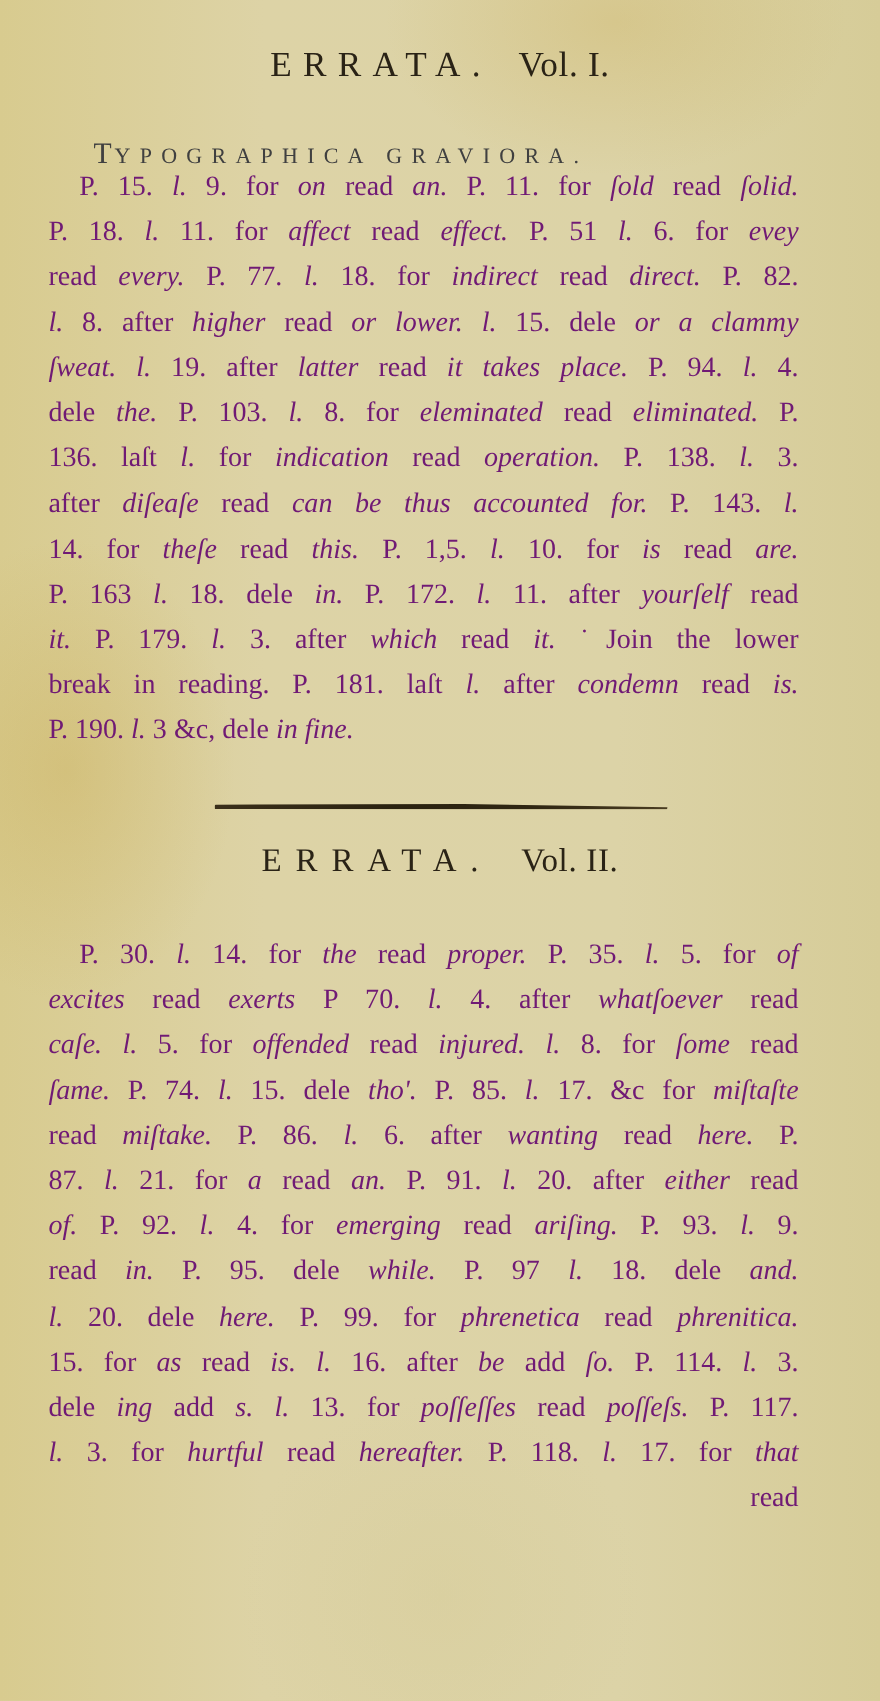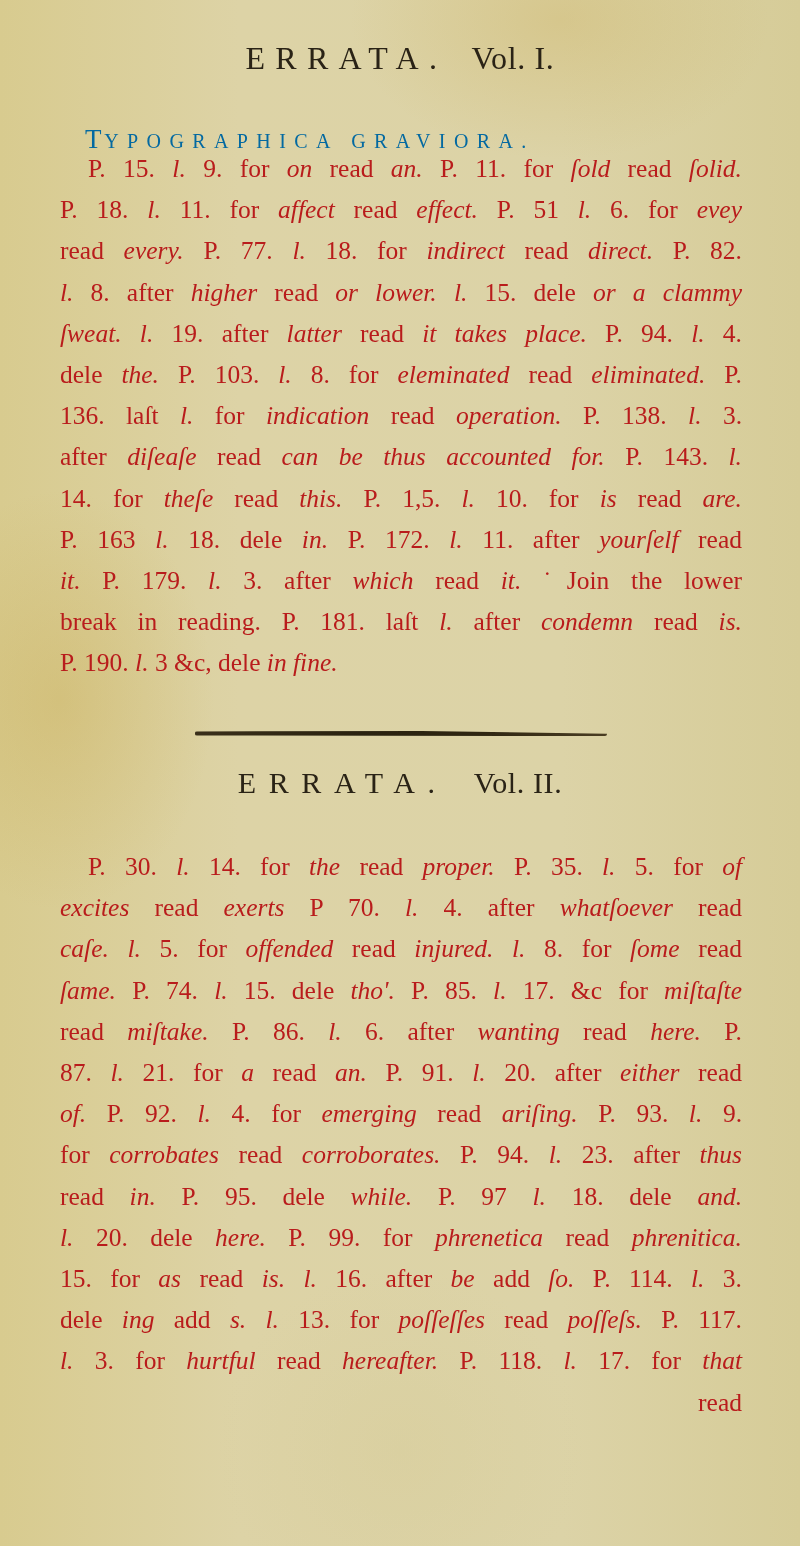--- a/index.html
+++ b/index.html
@@ -27,31 +27,31 @@
       color: #2a2316;
     }
     .heading .vol { letter-spacing: 0.02em; margin-left: 6px; }
     #h1 { top: 40px; }
     #h2 { top: 766px; font-size: 30px; letter-spacing: 0.42em; }
     .subheading {
       position: absolute;
       top: 124px; left: 85px; width: 640px;
       font-size: 20px;
       letter-spacing: 0.42em;
-      color: #0369a1;
+      color: #404040;
     }
     .subheading .cap { font-size: 27px; letter-spacing: 0.1em; }
     .block {
       position: absolute;
-      left: 60px;
+      left: 44px;
       width: 682px;
       font-size: 25.5px;
       line-height: 41.2px;
       text-align: justify;
-      color: #b91c1c;
+      color: #701a75;
     }
     .block .line { display: block; white-space: nowrap; text-align-last: justify; text-align: justify; }
     .block .line.last { text-align-last: left; }
     .block .line.indent { padding-left: 28px; }
     .block .line.right { text-align: right; text-align-last: right; }
     #vol1-block { top: 148px; }
     #vol2-block { top: 846px; }
     i { font-style: italic; }
     .rule {
       position: absolute;
@@ -100,21 +100,20 @@
   </div>
 
   <div class="block" id="vol2-block">
       <span class="line indent"><span>P. 30. </span><i>l.</i><span> 14. for </span><i>the</i><span> read </span><i>proper.</i><span> P. 35. </span><i>l.</i><span> 5. for </span><i>of</i></span>
       <span class="line"><i>excites</i><span> read </span><i>exerts</i><span> P 70. </span><i>l.</i><span> 4. after </span><i>whatſoever</i><span> read</span></span>
       <span class="line"><i>caſe.</i><span> </span><i>l.</i><span> 5. for </span><i>offended</i><span> read </span><i>injured.</i><span> </span><i>l.</i><span> 8. for </span><i>ſome</i><span> read</span></span>
       <span class="line"><i>ſame.</i><span> P. 74. </span><i>l.</i><span> 15. dele </span><i>tho'.</i><span> P. 85. </span><i>l.</i><span> 17. &amp;c for </span><i>miſtaſte</i></span>
       <span class="line"><span>read </span><i>miſtake.</i><span> P. 86. </span><i>l.</i><span> 6. after </span><i>wanting</i><span> read </span><i>here.</i><span> P.</span></span>
       <span class="line"><span>87. </span><i>l.</i><span> 21. for </span><i>a</i><span> read </span><i>an.</i><span> P. 91. </span><i>l.</i><span> 20. after </span><i>either</i><span> read</span></span>
       <span class="line"><i>of.</i><span> P. 92. </span><i>l.</i><span> 4. for </span><i>emerging</i><span> read </span><i>ariſing.</i><span> P. 93. </span><i>l.</i><span> 9.</span></span>
-      <span class="line"><span>for </span><i>corrobates</i><span> read </span><i>corroborates.</i><span> P. 94. </span><i>l.</i><span> 23. after </span><i>thus</i></span>
       <span class="line"><span>read </span><i>in.</i><span> P. 95. dele </span><i>while.</i><span> P. 97 </span><i>l.</i><span> 18. dele </span><i>and.</i></span>
       <span class="line"><i>l.</i><span> 20. dele </span><i>here.</i><span> P. 99. for </span><i>phrenetica</i><span> read </span><i>phrenitica.</i></span>
       <span class="line"><span>15. for </span><i>as</i><span> read </span><i>is.</i><span> </span><i>l.</i><span> 16. after </span><i>be</i><span> add </span><i>ſo.</i><span> P. 114. </span><i>l.</i><span> 3.</span></span>
       <span class="line"><span>dele </span><i>ing</i><span> add </span><i>s.</i><span> </span><i>l.</i><span> 13. for </span><i>poſſeſſes</i><span> read </span><i>poſſeſs.</i><span> P. 117.</span></span>
       <span class="line"><i>l.</i><span> 3. for </span><i>hurtful</i><span> read </span><i>hereafter.</i><span> P. 118. </span><i>l.</i><span> 17. for </span><i>that</i></span>
       <span class="line right">read</span>
     </div>
 
 </div>
 

